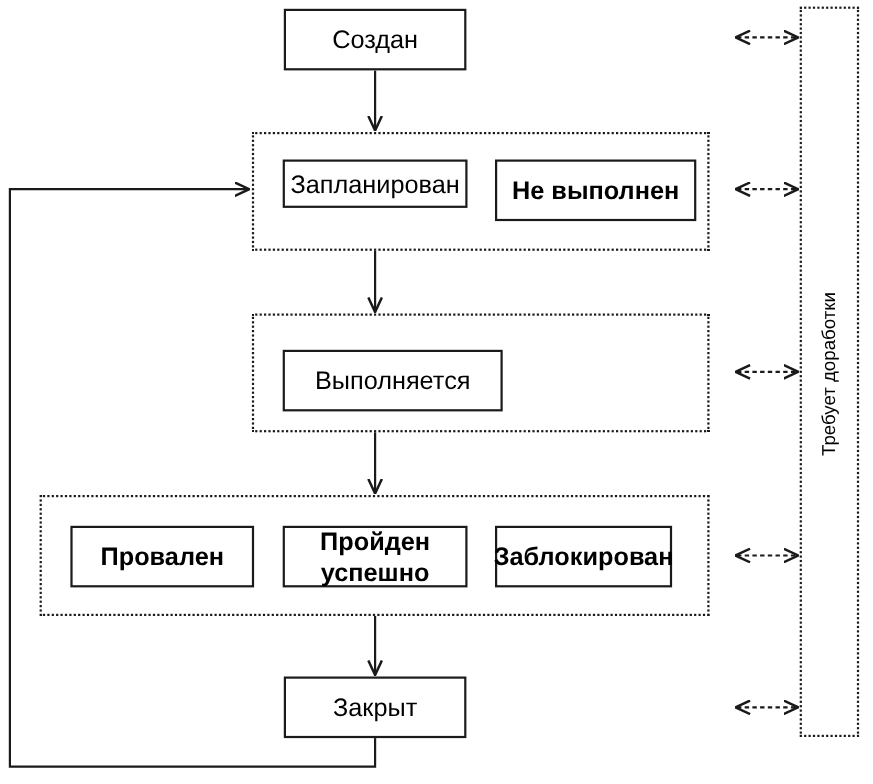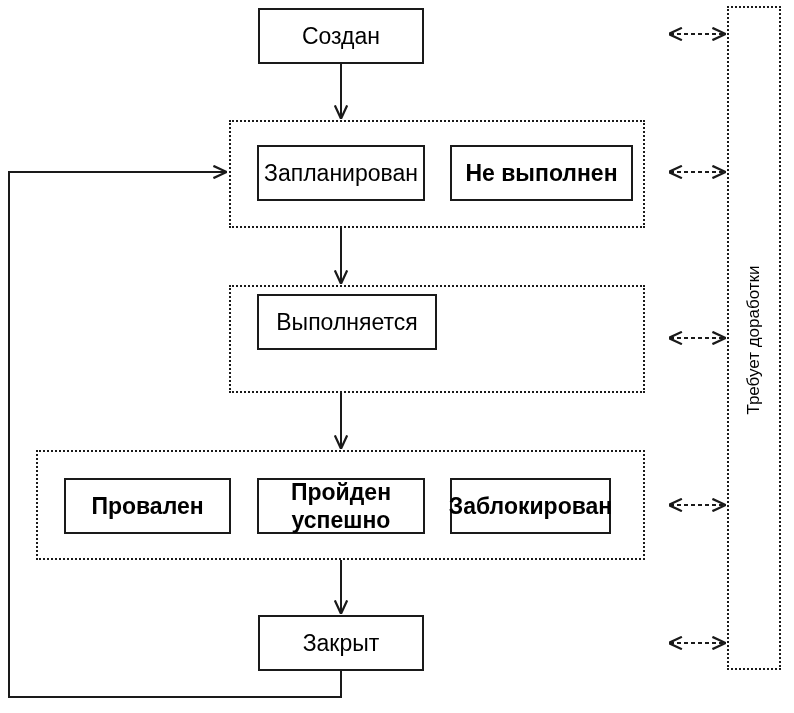--- a/index.html
+++ b/index.html
@@ -75,24 +75,24 @@
 
   <div class="group" style="left:229px; top:120px; width:416px; height:108px;"></div>
   <div class="group" style="left:229px; top:285px; width:416px; height:108px;"></div>
   <div class="group" style="left:36px; top:450px; width:609px; height:110px;"></div>
 
   <div class="rework-box" style="left:727px; top:6px; width:54px; height:664px;"></div>
   <div class="rework-label" style="left:675px; top:330px; width:158px; text-align:center;">Требует доработки</div>
 
   <div class="node" style="left:258px; top:8px; width:166px; height:56px;">Создан</div>
 
-  <div class="node" style="left:257px; top:145px; width:168px; height:56px;text-align:right;">Запланирован</div>
+  <div class="node" style="left:257px; top:145px; width:168px; height:44px;text-align:right;">Запланирован</div>
   <div class="node bold" style="left:450px; top:145px; width:183px; height:56px;">Не выполнен</div>
 
-  <div class="node" style="left:257px; top:294px; width:180px; height:56px;">Выполняется</div>
+  <div class="node" style="left:257px; top:318px; width:200px; height:56px;">Выполняется</div>
 
   <div class="node bold" style="left:64px; top:478px; width:167px; height:56px;">Провален</div>
   <div class="node bold" style="left:257px; top:478px; width:168px; height:56px; flex-direction:column;">
     <span>Пройден</span>
     <span>успешно</span>
   </div>
   <div class="node bold" style="left:450px; top:478px; width:161px; height:56px;">Заблокирован</div>
 
   <div class="node" style="left:258px; top:615px; width:166px; height:56px;">Закрыт</div>
 

